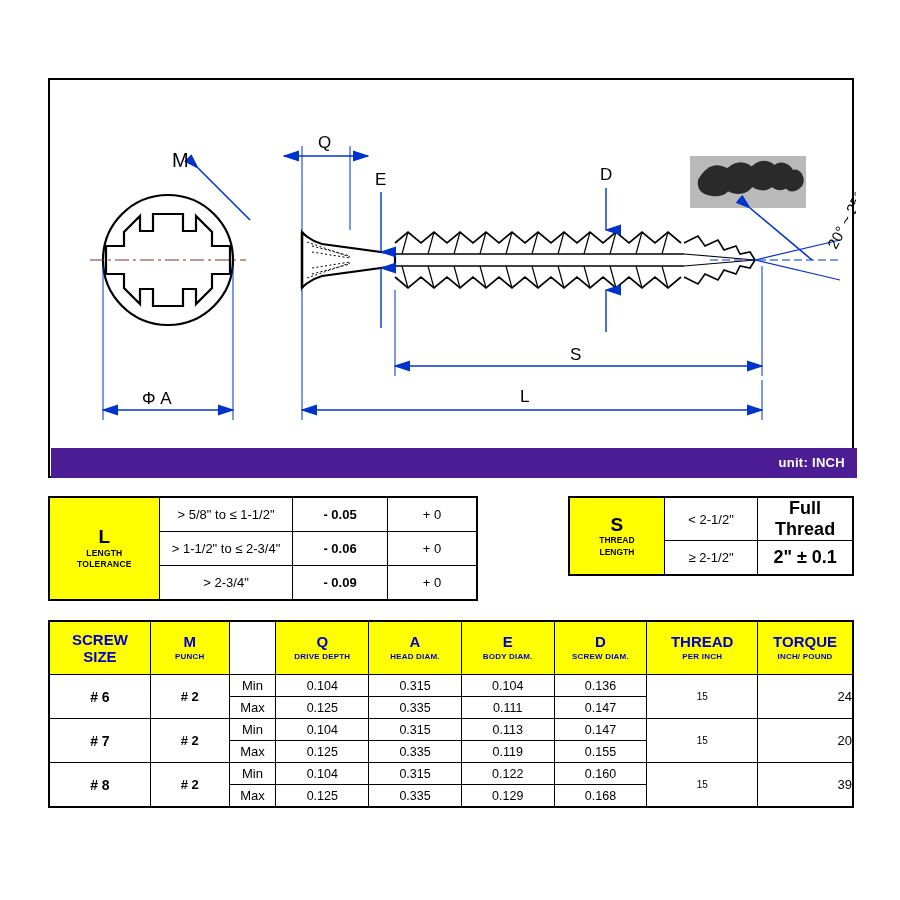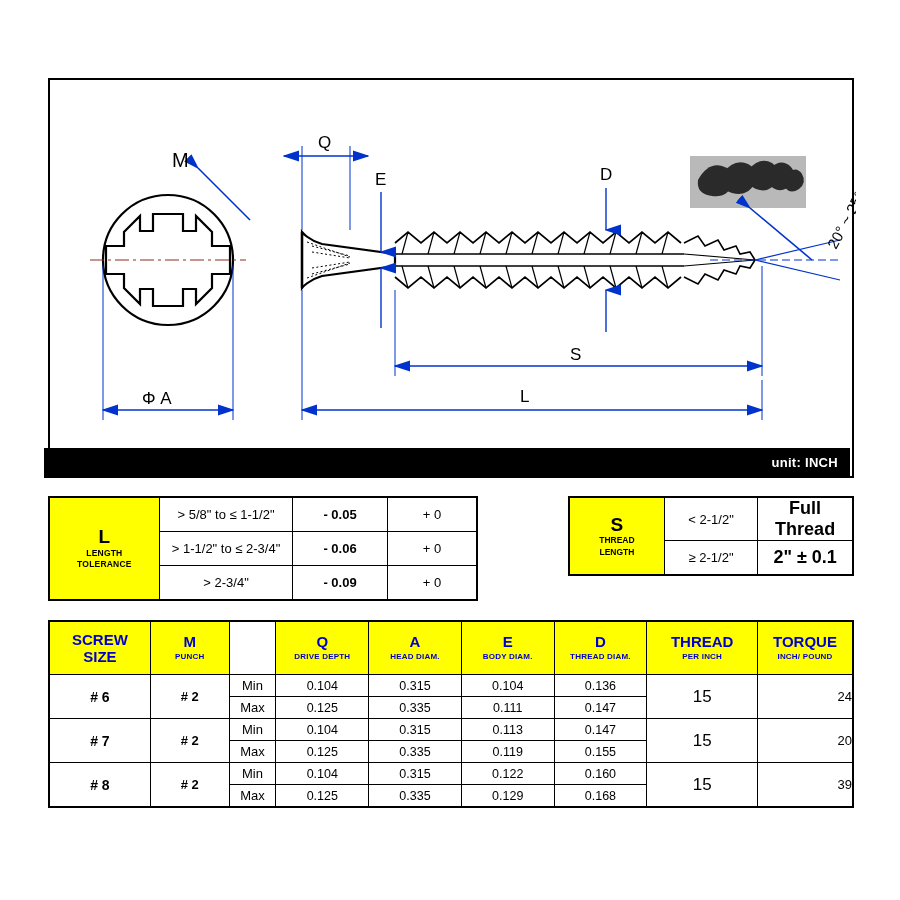--- a/index.html
+++ b/index.html
@@ -28,25 +28,25 @@
     left: 48px;
     top: 78px;
     width: 806px;
     height: 400px;
     border: 2px solid #000;
     background: #fff;
     box-sizing: border-box;
   }
   .unit-bar {
     position: absolute;
-    left: 44px;
+    left: 51px;
     top: 448px;
     width: 806px;
     height: 30px;
-    background: #000000;
+    background: #4c1d95;
     color: #fff;
     box-sizing: border-box;
   }
   .unit-bar .unit-text {
     position: absolute;
     right: 12px;
     top: 7px;
     font-size: 13px;
     font-weight: bold;
     letter-spacing: 0.3px;
@@ -153,21 +153,21 @@
     font-weight: bold;
     color: #0000cc;
     line-height: 1.5;
     letter-spacing: 0.2px;
   }
   #spec-table td { height: 21px; font-size: 12.5px; }
   #spec-table td.size { font-size: 14px; font-weight: bold; width: 100px; }
   #spec-table td.punch { font-size: 13px; font-weight: bold; width: 78px; }
   #spec-table td.mm { width: 46px; font-size: 13px; }
   #spec-table td.num { width: 92px; }
-  #spec-table td.thread { width: 110px; font-size: 17px; }
+  #spec-table td.thread { width: 110px; font-size: 10px; }
   #spec-table td.torque { width: 94px; font-size: 13px; text-align: right; }
 </style>
 </head>
 <body>
 
 <div class="page">
 
   <div class="drawing-panel">
     <svg class="draw" viewBox="0 0 806 400">
       <defs>
@@ -380,21 +380,21 @@
         <th class="yellow">
           <span class="h-big">A</span>
           <span class="h-sub">HEAD DIAM.</span>
         </th>
         <th class="yellow">
           <span class="h-big">E</span>
           <span class="h-sub">BODY DIAM.</span>
         </th>
         <th class="yellow">
           <span class="h-big">D</span>
-          <span class="h-sub">THREAD DIAM.</span>
+          <span class="h-sub">SCREW DIAM.</span>
         </th>
         <th class="yellow">
           <span class="h-big">THREAD</span>
           <span class="h-sub">PER INCH</span>
         </th>
         <th class="yellow">
           <span class="h-big">TORQUE</span>
           <span class="h-sub">INCH/ POUND</span>
         </th>
       </tr>

